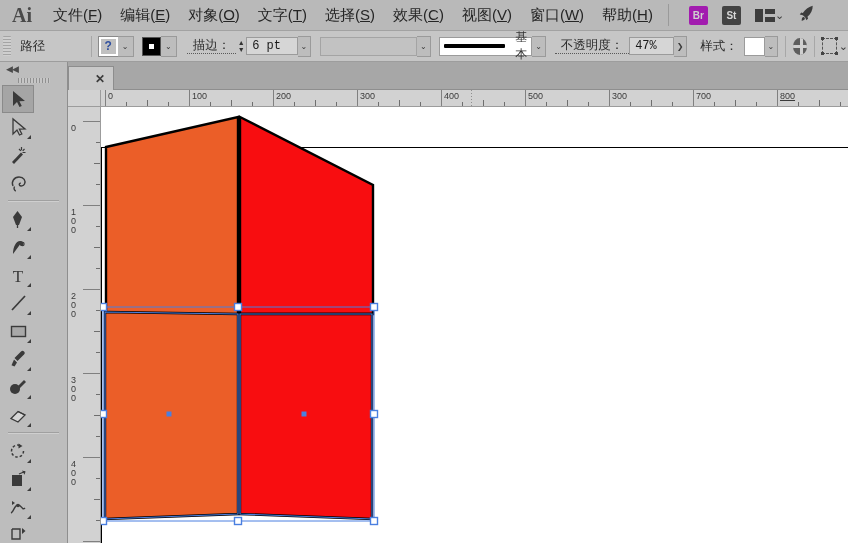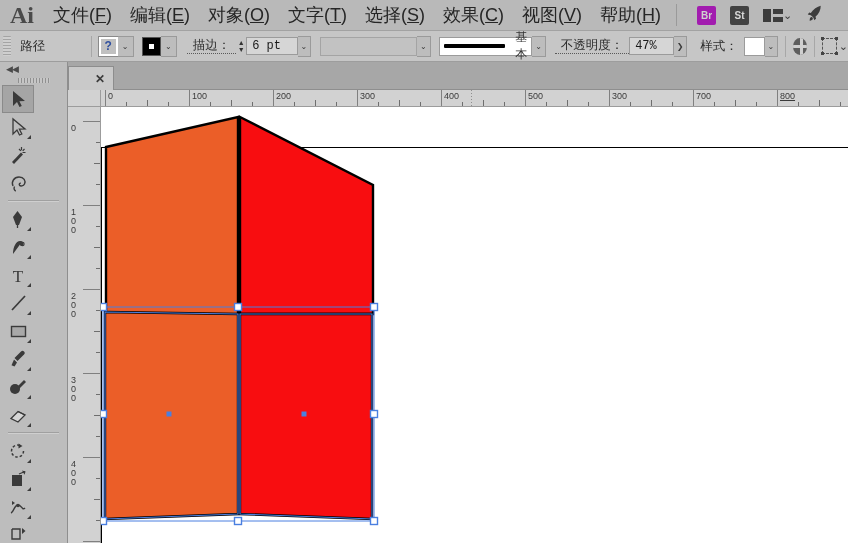--- a/index.html
+++ b/index.html
@@ -25,27 +25,27 @@
     position: absolute; left: 0; top: 0;
     width: 848px; height: 31px;
     background: #b9b9b9;
     border-bottom: 1px solid #a2a2a2;
     display: flex; align-items: center;
     box-sizing: border-box;
   }
   .ai-logo {
     width: 44px; text-align: center;
     font-family: "Liberation Serif", serif;
-    font-size: 24px; font-weight: bold;
+    font-size: 20px; font-weight: bold;
     color: #4a4a4a; letter-spacing: 0px;
     line-height: 30px;
   }
   .menu-item {
     padding: 0 9px; height: 30px; line-height: 30px;
-    font-size: 18px; color: #262626;
+    font-size: 15px; color: #262626;
     white-space: nowrap; cursor: default;
   }
   .menu-item u { text-decoration: underline; }
   .menubar-sep {
     width: 1px; height: 22px; background: #9a9a9a;
     margin: 0 6px;
   }
   .mb-right { display: flex; align-items: center; margin-left: 14px; gap: 14px;}
   .badge-btn {
     width: 19px; height: 19px; border-radius: 2px;
@@ -305,20 +305,21 @@
   <div class="menubar">
     <div class="ai-logo">Ai</div>
     <div id="menu-items" style="display:flex;">
         <div class="menu-item"><span>文件(<u>F</u>)</span></div>
         <div class="menu-item"><span>编辑(<u>E</u>)</span></div>
         <div class="menu-item"><span>对象(<u>O</u>)</span></div>
         <div class="menu-item"><span>文字(<u>T</u>)</span></div>
         <div class="menu-item"><span>选择(<u>S</u>)</span></div>
         <div class="menu-item"><span>效果(<u>C</u>)</span></div>
         <div class="menu-item"><span>视图(<u>V</u>)</span></div>
+        <div class="menu-item"><span>窗口(<u>W</u>)</span></div>
         <div class="menu-item"><span>帮助(<u>H</u>)</span></div>
       </div>
     <div class="menubar-sep"></div>
     <div class="mb-right">
       <div class="badge-btn badge-br">Br</div>
       <div class="badge-btn badge-st">St</div>
       <div style="display:flex;align-items:center;gap:6px;">
         <div class="wsicon">
             <i></i>
             <i></i>

